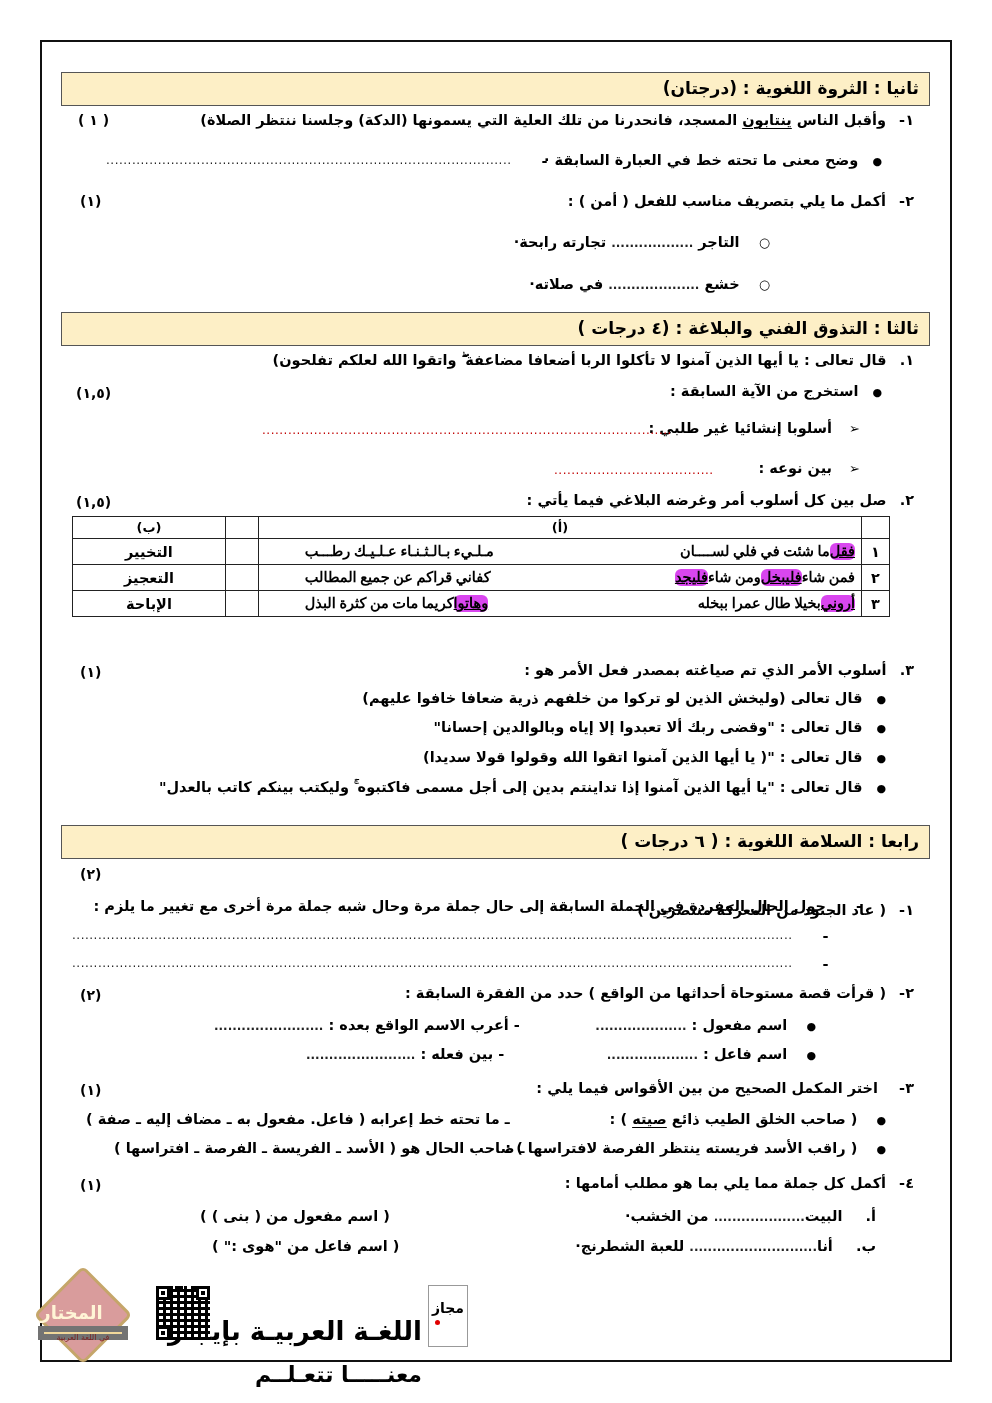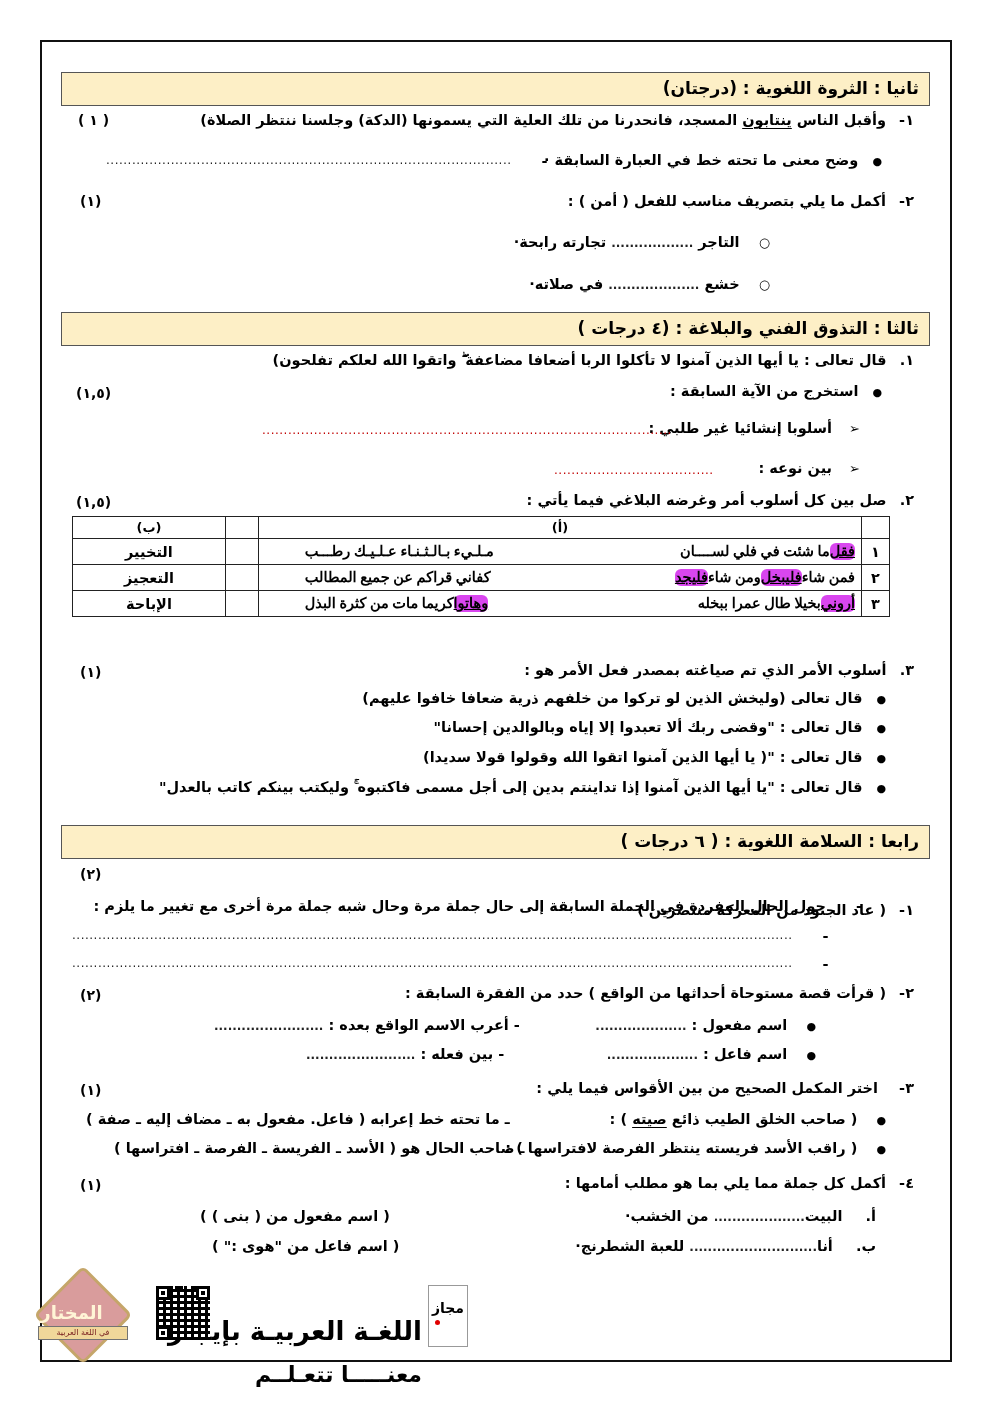--- a/index.html
+++ b/index.html
@@ -75,21 +75,21 @@
     position: absolute; left: 48px; top: 1280px; width: 70px; height: 70px;
     transform: rotate(45deg);
     background: #d99c9c; border: 3px solid #c5a66a; border-radius: 6px;
   }
   .badge-text {
     position: absolute; left: 40px; top: 1302px; width: 63px; text-align: center;
     font-size: 18px; font-weight: bold; color: #fff5d6;
   }
   .badge-ribbon {
     position: absolute; left: 38px; top: 1326px; width: 90px; height: 14px;
-    background: #f0d79a; border: 1px solid #737373;
+    background: #f0d79a; border: 6px solid #737373;
     font-size: 8px; text-align: center; line-height: 12px; color: #7a2020;
   }
 </style>
 </head>
 <body>
 
 <div class="frame"></div>
 
 <div class="section-bar" style="top:72px;">ثانيا : الثروة اللغوية : (درجتان)</div>
 

